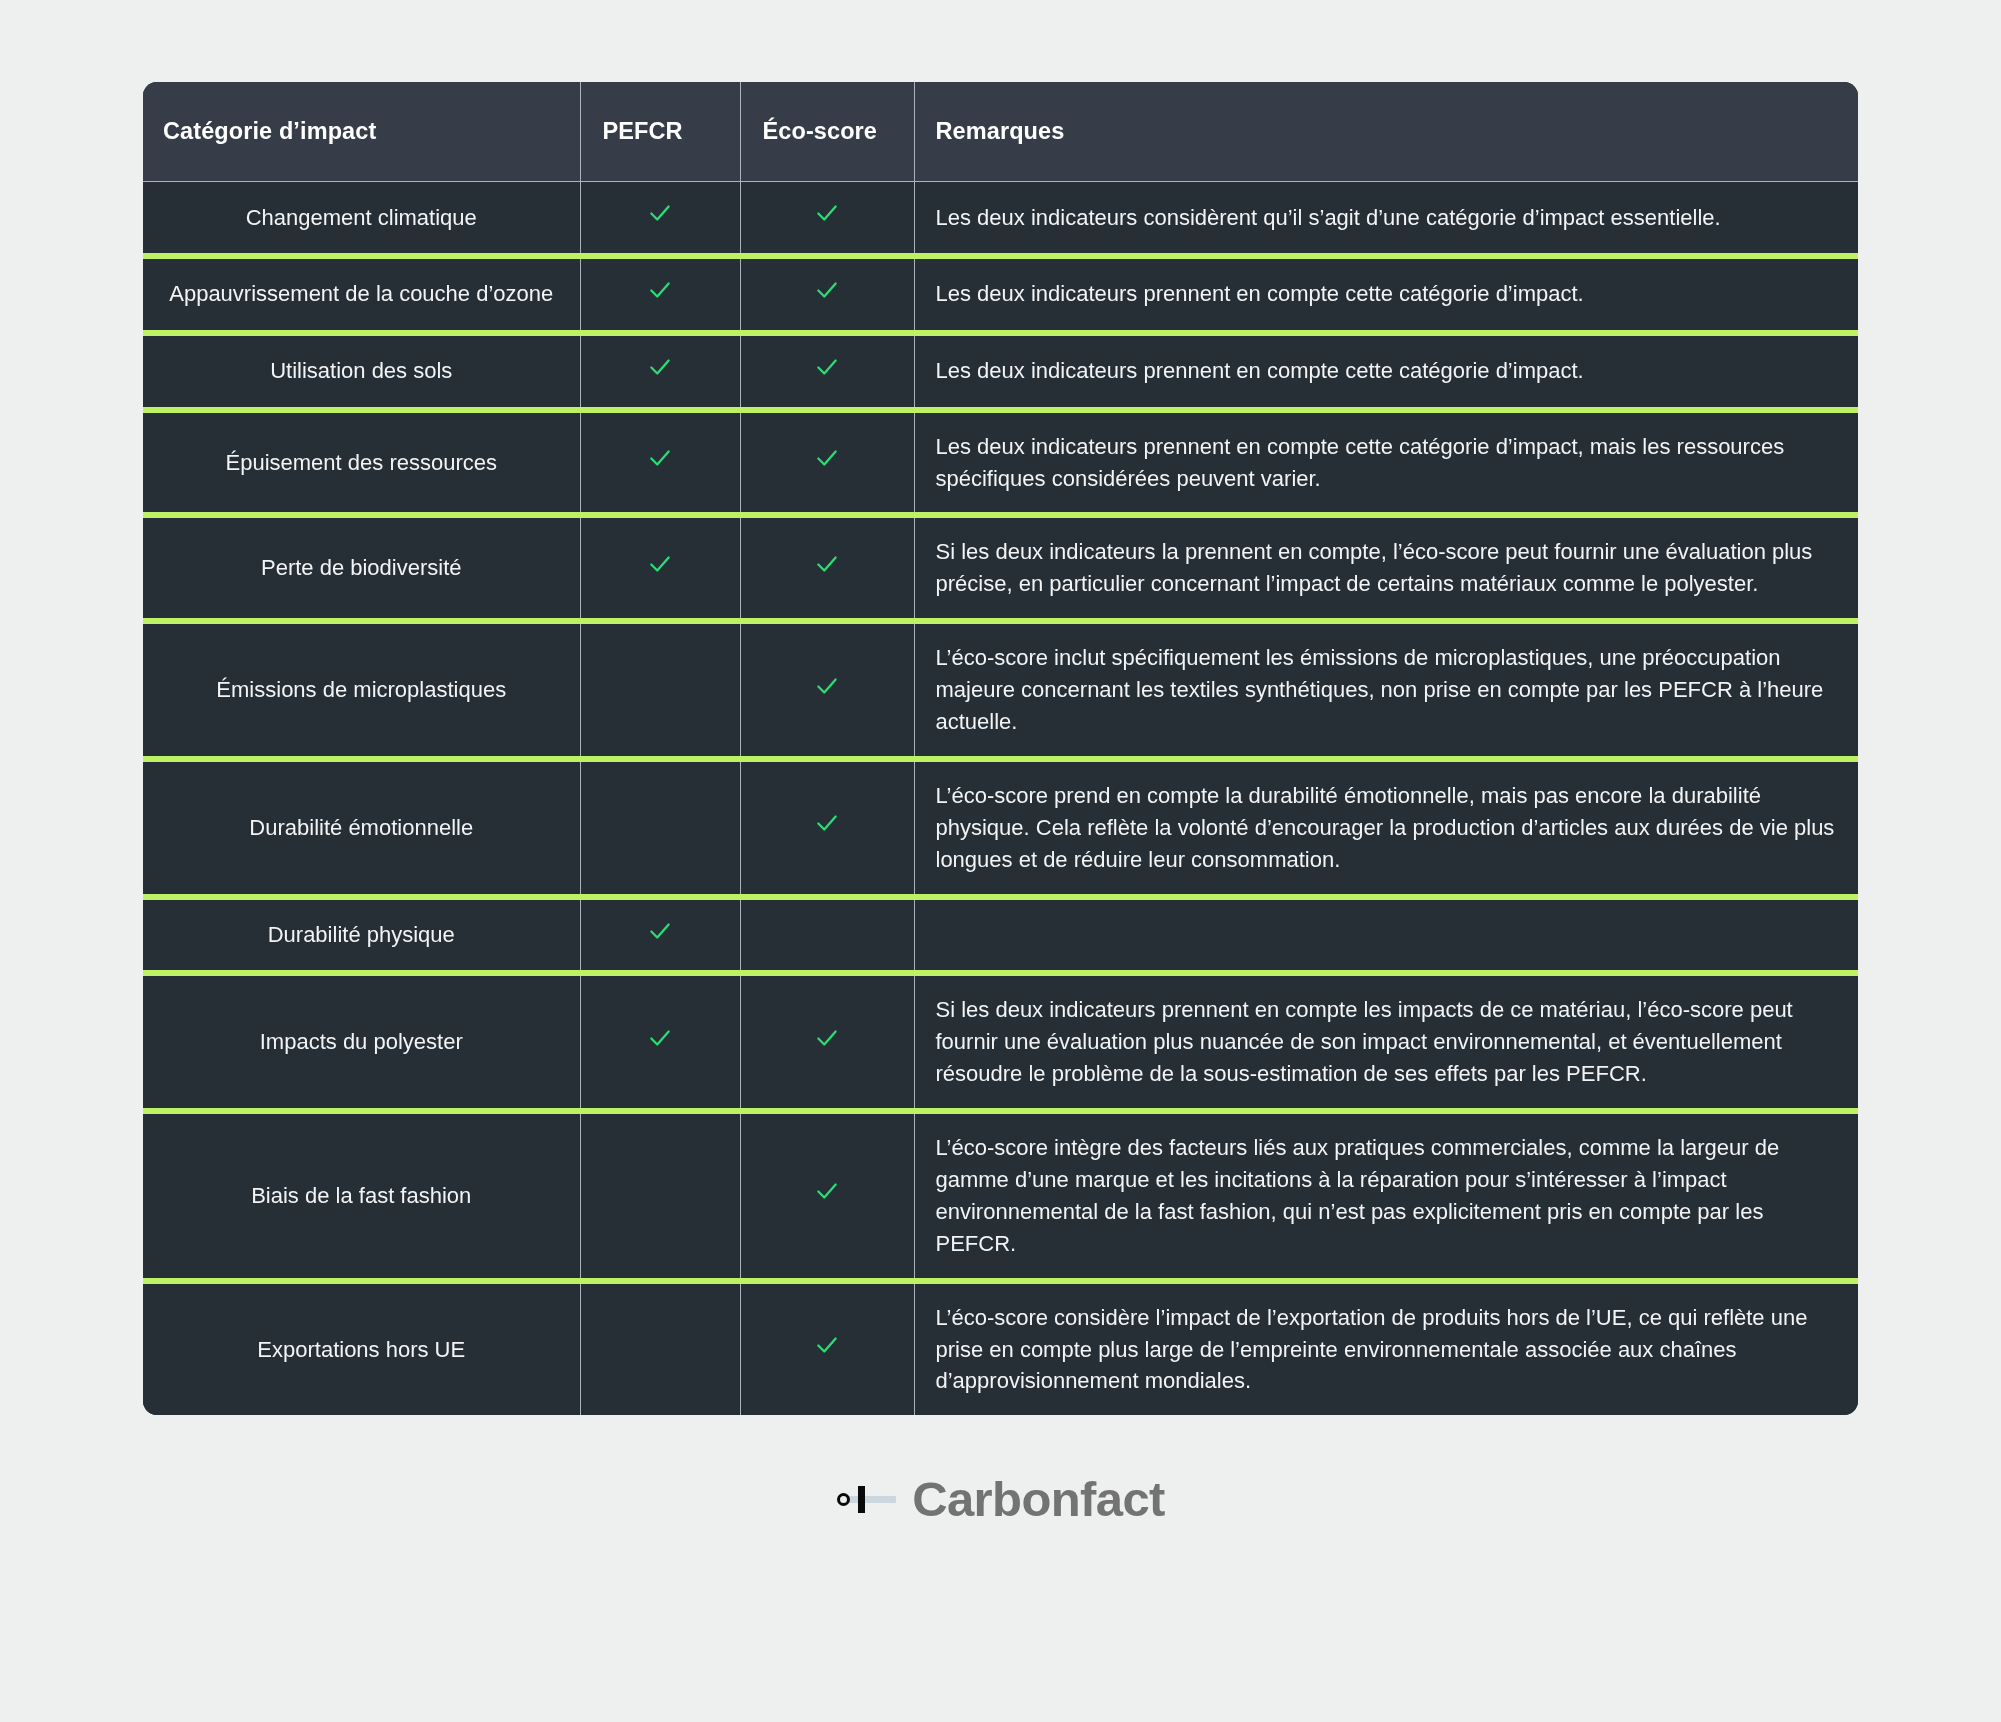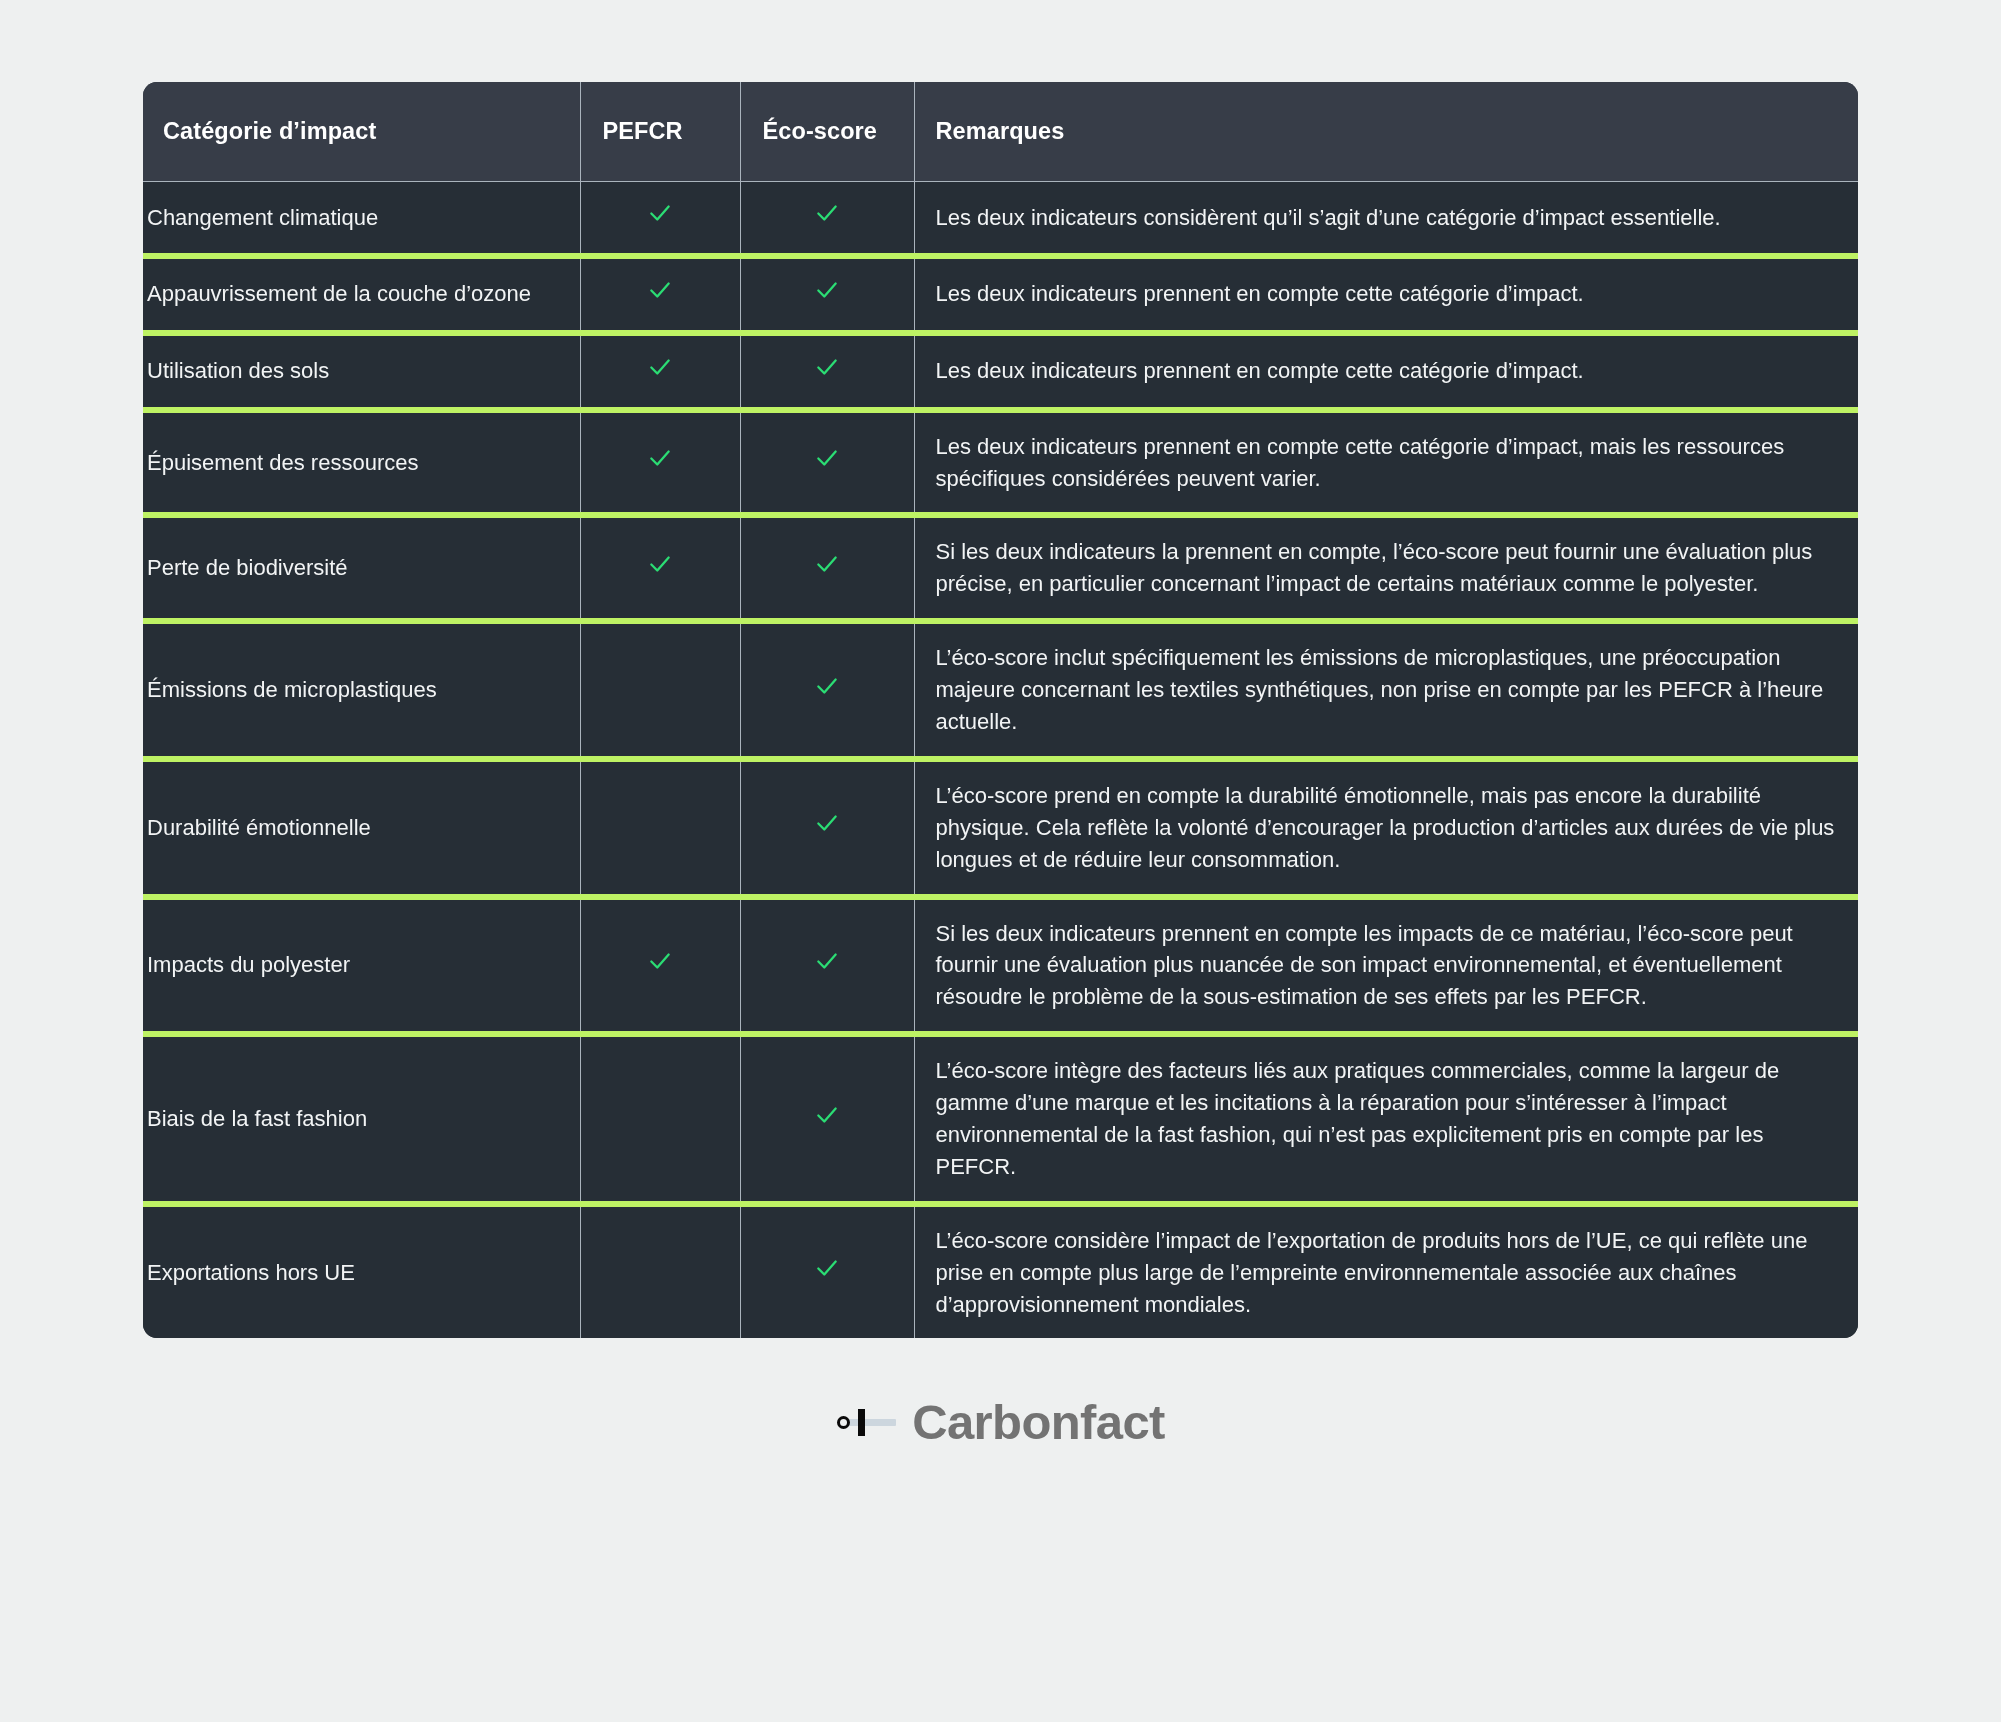--- a/index.html
+++ b/index.html
@@ -55,21 +55,21 @@
   tbody td {
     background: #262e36;
     color: #f2f4f5;
     font-size: 22px;
     line-height: 1.45;
     vertical-align: middle;
     border-right: 1px solid #aab4bd;
     border-top: 6px solid #bef264;
     padding: 18px 20px;
   }
-  tbody td.cat { padding-left: 4px; }
+  tbody td.cat { padding-left: 20px; text-align: center; }
   tbody td.mark {
     text-align: center;
     padding: 18px 0;
   }
   tbody td.rem {
     border-right: none;
     padding-left: 21px;
     padding-right: 22px;
   }
   tbody tr:first-child td { border-top: 1px solid #aab4bd; }
@@ -208,20 +208,28 @@
           </tr>
           <tr>
             <td class="cat">Durabilité émotionnelle</td>
             <td class="mark"></td>
             <td class="mark"><span class="check"><svg viewBox="0 0 24 24" fill="none" stroke="#2bdd74" stroke-width="2.1" stroke-linecap="round" stroke-linejoin="round">
                   <path d="M4 12.5 L9.5 18 L20 6"></path>
                 </svg></span></td>
             <td class="rem">L’éco-score prend en compte la durabilité émotionnelle, mais pas encore la durabilité physique. Cela reflète la volonté d’encourager la production d’articles aux durées de vie plus longues et de réduire leur consommation.</td>
           </tr>
           <tr>
+            <td class="cat">Durabilité physique</td>
+            <td class="mark"><span class="check"><svg viewBox="0 0 24 24" fill="none" stroke="#2bdd74" stroke-width="2.1" stroke-linecap="round" stroke-linejoin="round">
+                  <path d="M4 12.5 L9.5 18 L20 6"></path>
+                </svg></span></td>
+            <td class="mark"></td>
+            <td class="rem"></td>
+          </tr>
+          <tr>
             <td class="cat">Impacts du polyester</td>
             <td class="mark"><span class="check"><svg viewBox="0 0 24 24" fill="none" stroke="#2bdd74" stroke-width="2.1" stroke-linecap="round" stroke-linejoin="round">
                   <path d="M4 12.5 L9.5 18 L20 6"></path>
                 </svg></span></td>
             <td class="mark"><span class="check"><svg viewBox="0 0 24 24" fill="none" stroke="#2bdd74" stroke-width="2.1" stroke-linecap="round" stroke-linejoin="round">
                   <path d="M4 12.5 L9.5 18 L20 6"></path>
                 </svg></span></td>
             <td class="rem">Si les deux indicateurs prennent en compte les impacts de ce matériau, l’éco-score peut fournir une évaluation plus nuancée de son impact environnemental, et éventuellement résoudre le problème de la sous-estimation de ses effets par les PEFCR.</td>
           </tr>
           <tr>

